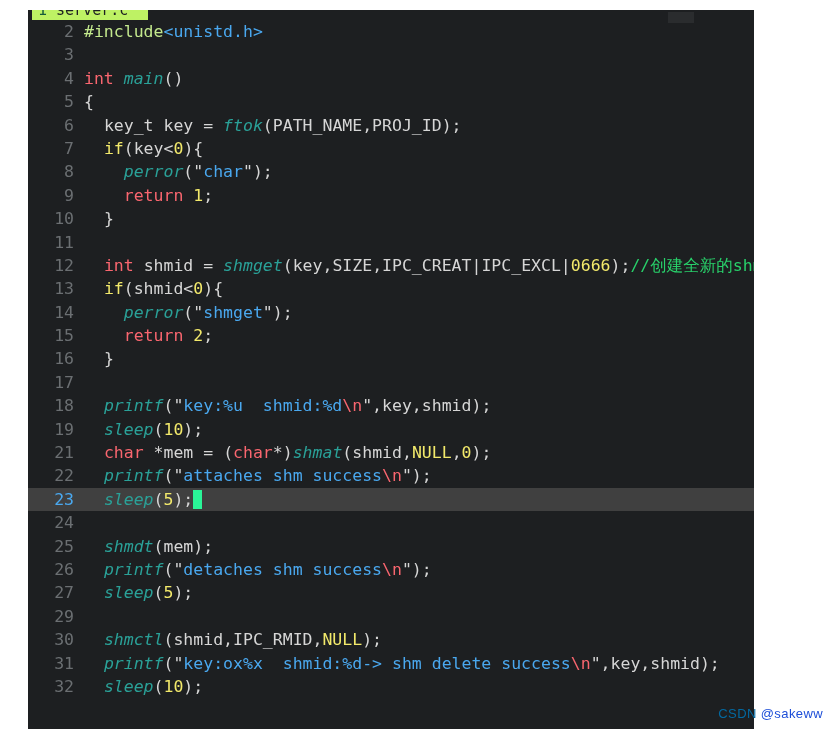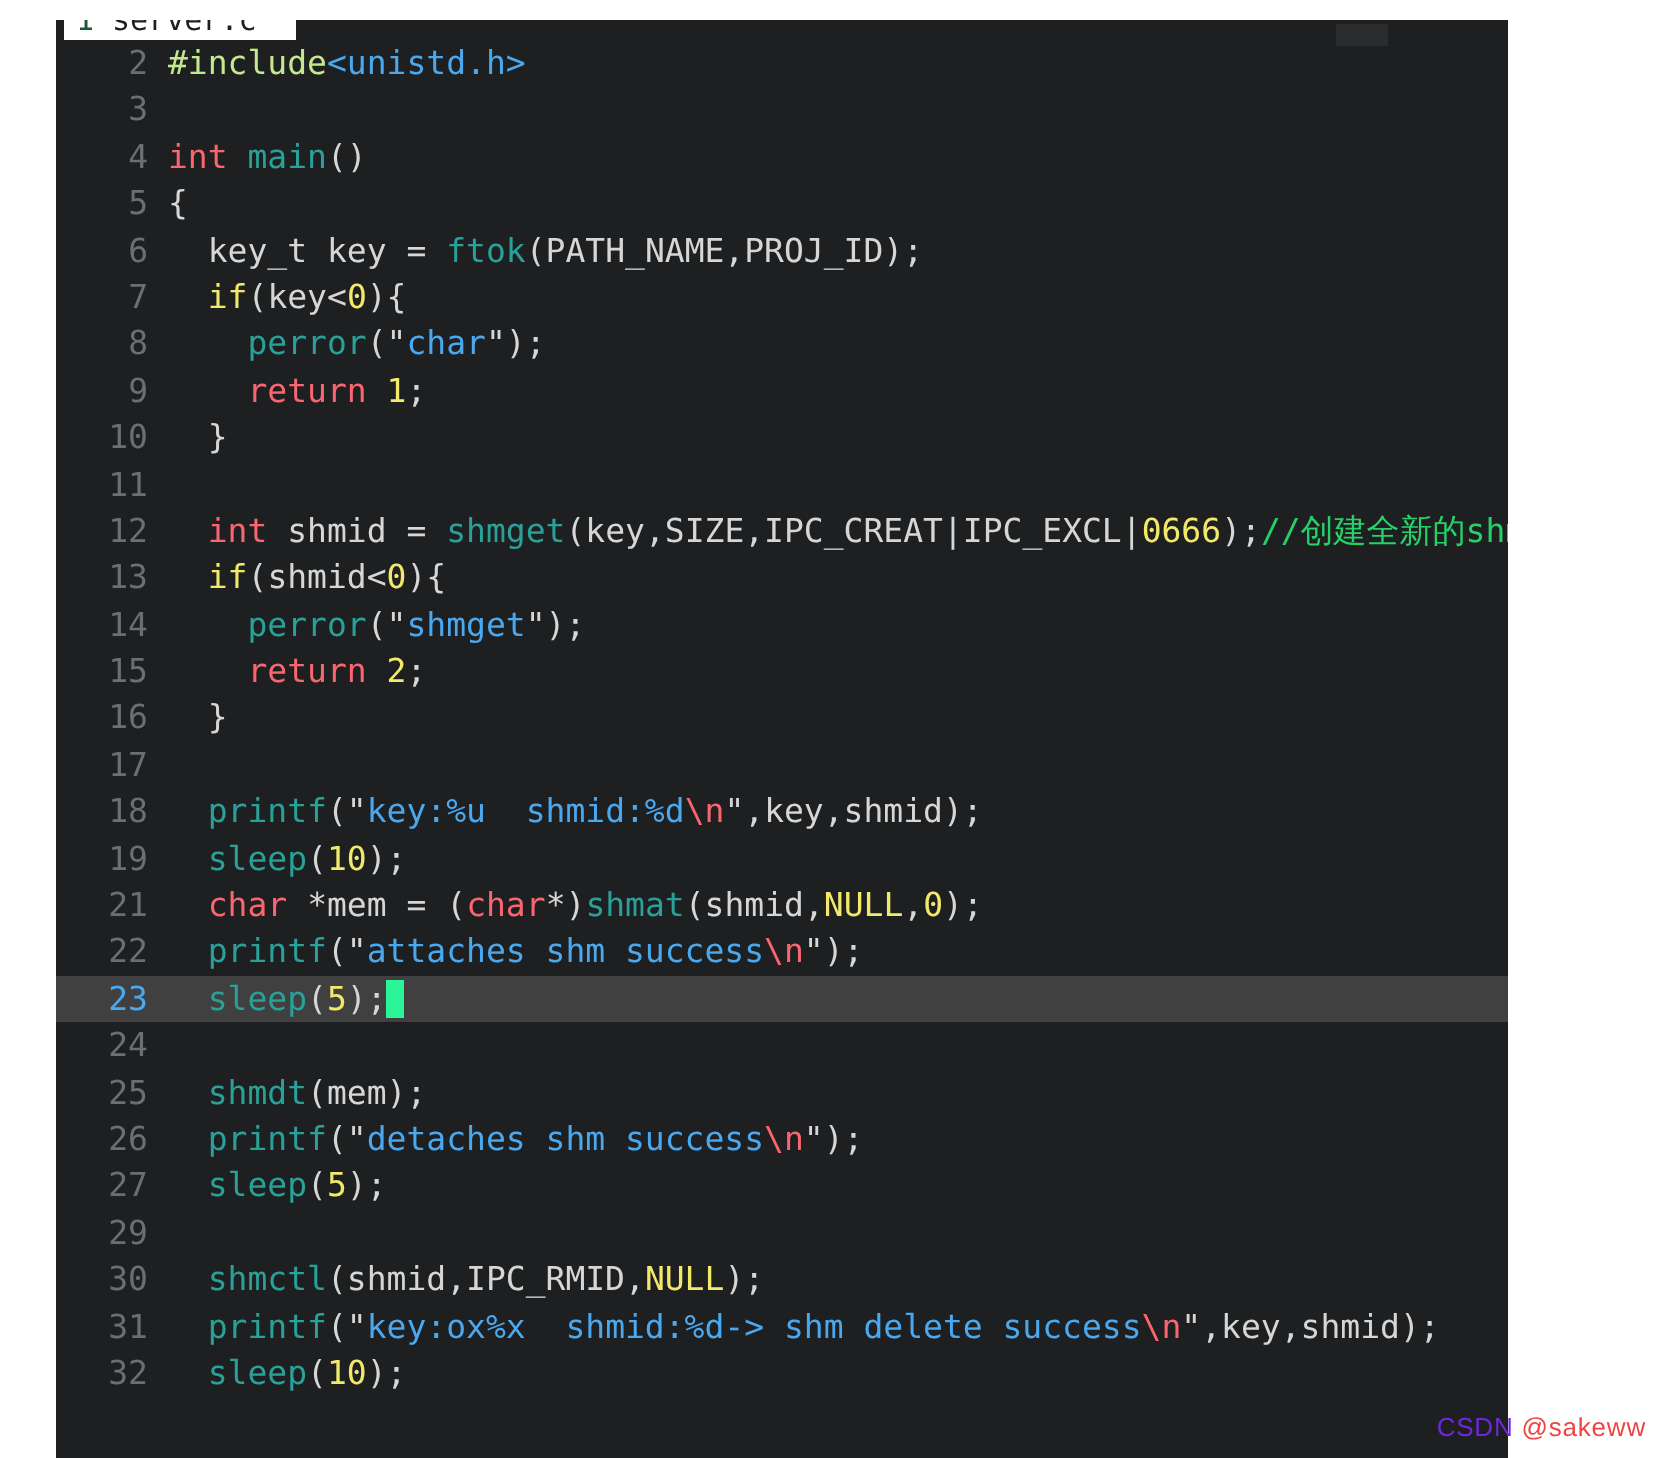--- a/index.html
+++ b/index.html
@@ -34,21 +34,21 @@
     width: 726px;
     height: 19px;
     background: #1d1f21;
     overflow: hidden;
   }
   #tab-active {
     position: absolute;
     left: 4px;
     top: 0px;
     height: 19px;
-    background: #ffffff;
+    background: #bef264;
     color: #1d1f21;
     font-size: 15px;
     line-height: 19px;
     padding: 0 20px 0 6px;
     white-space: nowrap;
     border-radius: 0 7px 0 0;
   }
   #tab-num { color: #145c3a; margin-right: 9px; }
 
   
@@ -90,21 +90,21 @@
   }
   .line.active .ln { color: #4aa8ef; }
 
   .src { color: #d6d6d6; }
 
   
   .kw   { color: #f9666f; }  
   .kw2  { color: #f2e96b; }  
   .pre  { color: #c3e88d; }  
   .hdr  { color: #4aa8ef; }  
-  .fn   { color: #2aa198; }  
+  .fn   { color: #2aa198; font-style: italic; }  
   .type { color: #d6d6d6; }  
   .str  { color: #4aa8ef; }  
   .esc  { color: #f9666f; }  
   .num  { color: #f2e96b; }  
   .cmt  { color: #28d06a; }  
   .pun  { color: #d6d6d6; }
 
   
   .cursor {
     display: inline-block;
@@ -118,22 +118,22 @@
   #watermark {
     position: absolute;
     right: 8px;
     bottom: 8px;
     font-family: "Liberation Sans", sans-serif;
     font-size: 13px;
     color: #8e8e8e;
     letter-spacing: 0.4px;
     z-index: 5;
   }
-  #wm-csdn { color: #6d28d9; margin-top: 37px; }
-  #wm-user { color: #ef4444; }
+  #wm-csdn { color: #0369a1; margin-top: 37px; }
+  #wm-user { color: #1d4ed8; }
 </style>
 </head>
 <body>
 
 <div id="editor">
 
   <div id="tabbar">
     <div id="tab-active"><span id="tab-num">1</span><span>server.c</span></div>
   </div>
 

